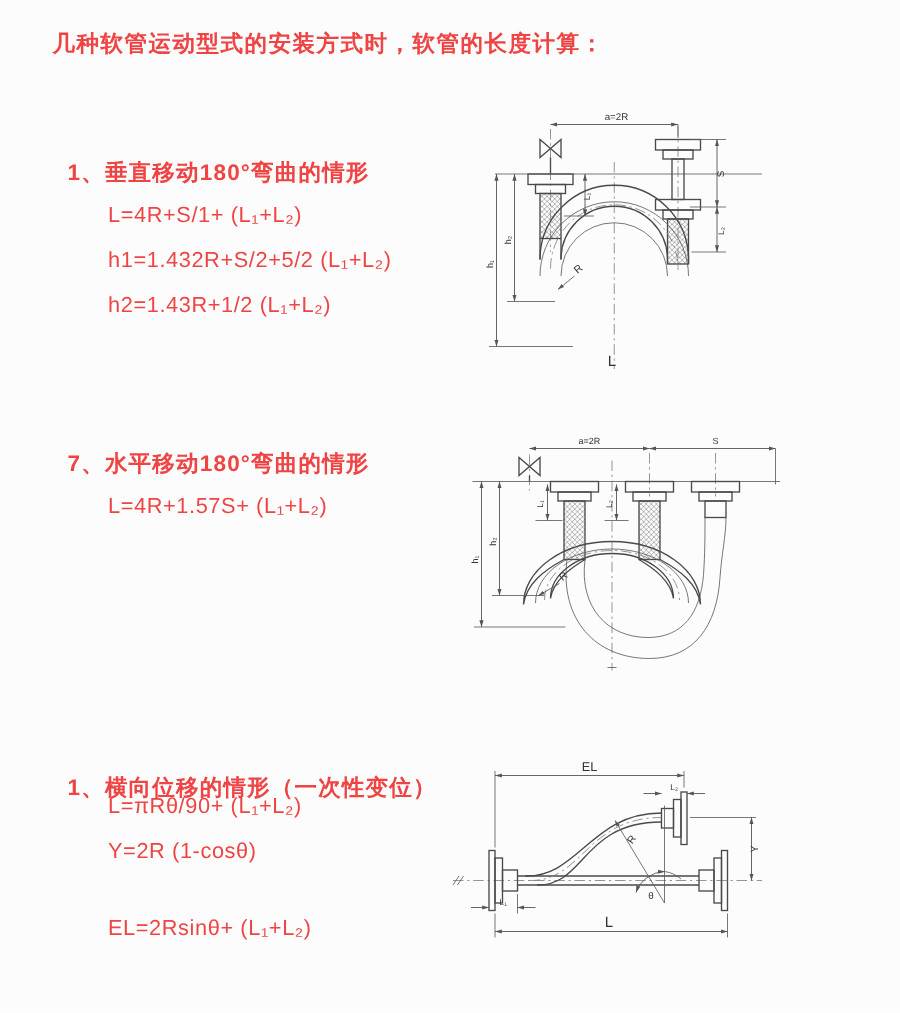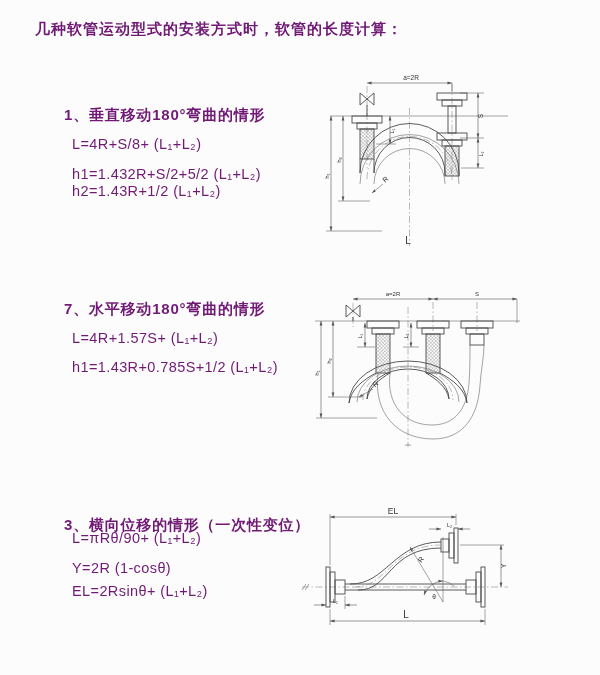--- a/index.html
+++ b/index.html
@@ -1,30 +1,30 @@
 <!DOCTYPE html>
 <html><head>
 <meta charset="utf-8">
 <style>
   html,body{margin:0;padding:0;}
   .page{
     position:relative;
     width:600px;height:675px;
     background:#fcfcfc;
     font-family:"Liberation Sans","DejaVu Sans",sans-serif;
-    color:#701a75;
+    color:#ef4444;
     overflow:hidden;
   }
   .doc-title{
     position:absolute;left:35px;top:20px;
     font-size:15px;font-weight:bold;letter-spacing:1px;
   }
   .sec-heading{
     position:absolute;
-    font-size:15px;font-weight:bold;letter-spacing:0.8px;margin-left:19px;
+    font-size:15px;font-weight:bold;letter-spacing:0.8px;
   }
   .formula{
     position:absolute;left:72px;
     font-size:14.5px;letter-spacing:0.4px;
   }
   svg.diagram{position:absolute;overflow:visible;}
   .ln{stroke:#4a4a4a;stroke-width:0.9;fill:none;}
   .thin{stroke:#5a5a5a;stroke-width:0.55;fill:none;}
   .dim{stroke:#555;stroke-width:0.6;fill:none;}
   .cl{stroke:#808080;stroke-width:0.55;fill:none;stroke-dasharray:7 2.5 1.5 2.5;}
@@ -35,32 +35,31 @@
   .s7{font-size:7px;} .s85{font-size:8.5px;} .s10{font-size:10px;}
 </style>
 </head>
 <body>
 
 <div class="page">
 
   <div class="doc-title">几种软管运动型式的安装方式时，软管的长度计算：</div>
 
   <div class="sec-heading" style="left:45px;top:106px">1、垂直移动180°弯曲的情形</div>
-  <div class="formula" style="top:136px">L=4R+S/8+ (L₁+L₂)</div>
+  <div class="formula" style="top:136px">L=4R+S/1+ (L₁+L₂)</div>
   <div class="formula" style="top:166px">h1=1.432R+S/2+5/2 (L₁+L₂)</div>
-  <div class="formula" style="top:183px">h2=1.43R+1/2 (L₁+L₂)</div>
+  <div class="formula" style="top:196px">h2=1.43R+1/2 (L₁+L₂)</div>
 
   <div class="sec-heading" style="left:45px;top:300px">7、水平移动180°弯曲的情形</div>
   <div class="formula" style="top:330px">L=4R+1.57S+ (L₁+L₂)</div>
-  <div class="formula" style="top:359px">h1=1.43R+0.785S+1/2 (L₁+L₂)</div>
-
-  <div class="sec-heading" style="left:45px;top:516px">3、横向位移的情形（一次性变位）</div>
+
+  <div class="sec-heading" style="left:45px;top:516px">1、横向位移的情形（一次性变位）</div>
   <div class="formula" style="top:530px">L=πRθ/90+ (L₁+L₂)</div>
   <div class="formula" style="top:560px">Y=2R (1-cosθ)</div>
-  <div class="formula" style="top:583px">EL=2Rsinθ+ (L₁+L₂)</div>
+  <div class="formula" style="top:611px">EL=2Rsinθ+ (L₁+L₂)</div>
 
   <svg class="diagram" style="left:312px;top:68px" width="210" height="185" viewBox="0 0 210 185">
     <defs>
       <marker id="ar1" viewBox="0 0 8 8" refX="7.6" refY="4" markerWidth="8" markerHeight="8" orient="auto-start-reverse">
         <path d="M0,1.7 L7.8,4 L0,6.3 Z" fill="#555"></path>
       </marker>
       <pattern id="hb1" width="3.4" height="3.4" patternUnits="userSpaceOnUse">
         <path d="M0,3.4 L3.4,0 M0,0 L3.4,3.4" stroke="#8a8a8a" stroke-width="0.4"></path>
       </pattern>
     </defs>

